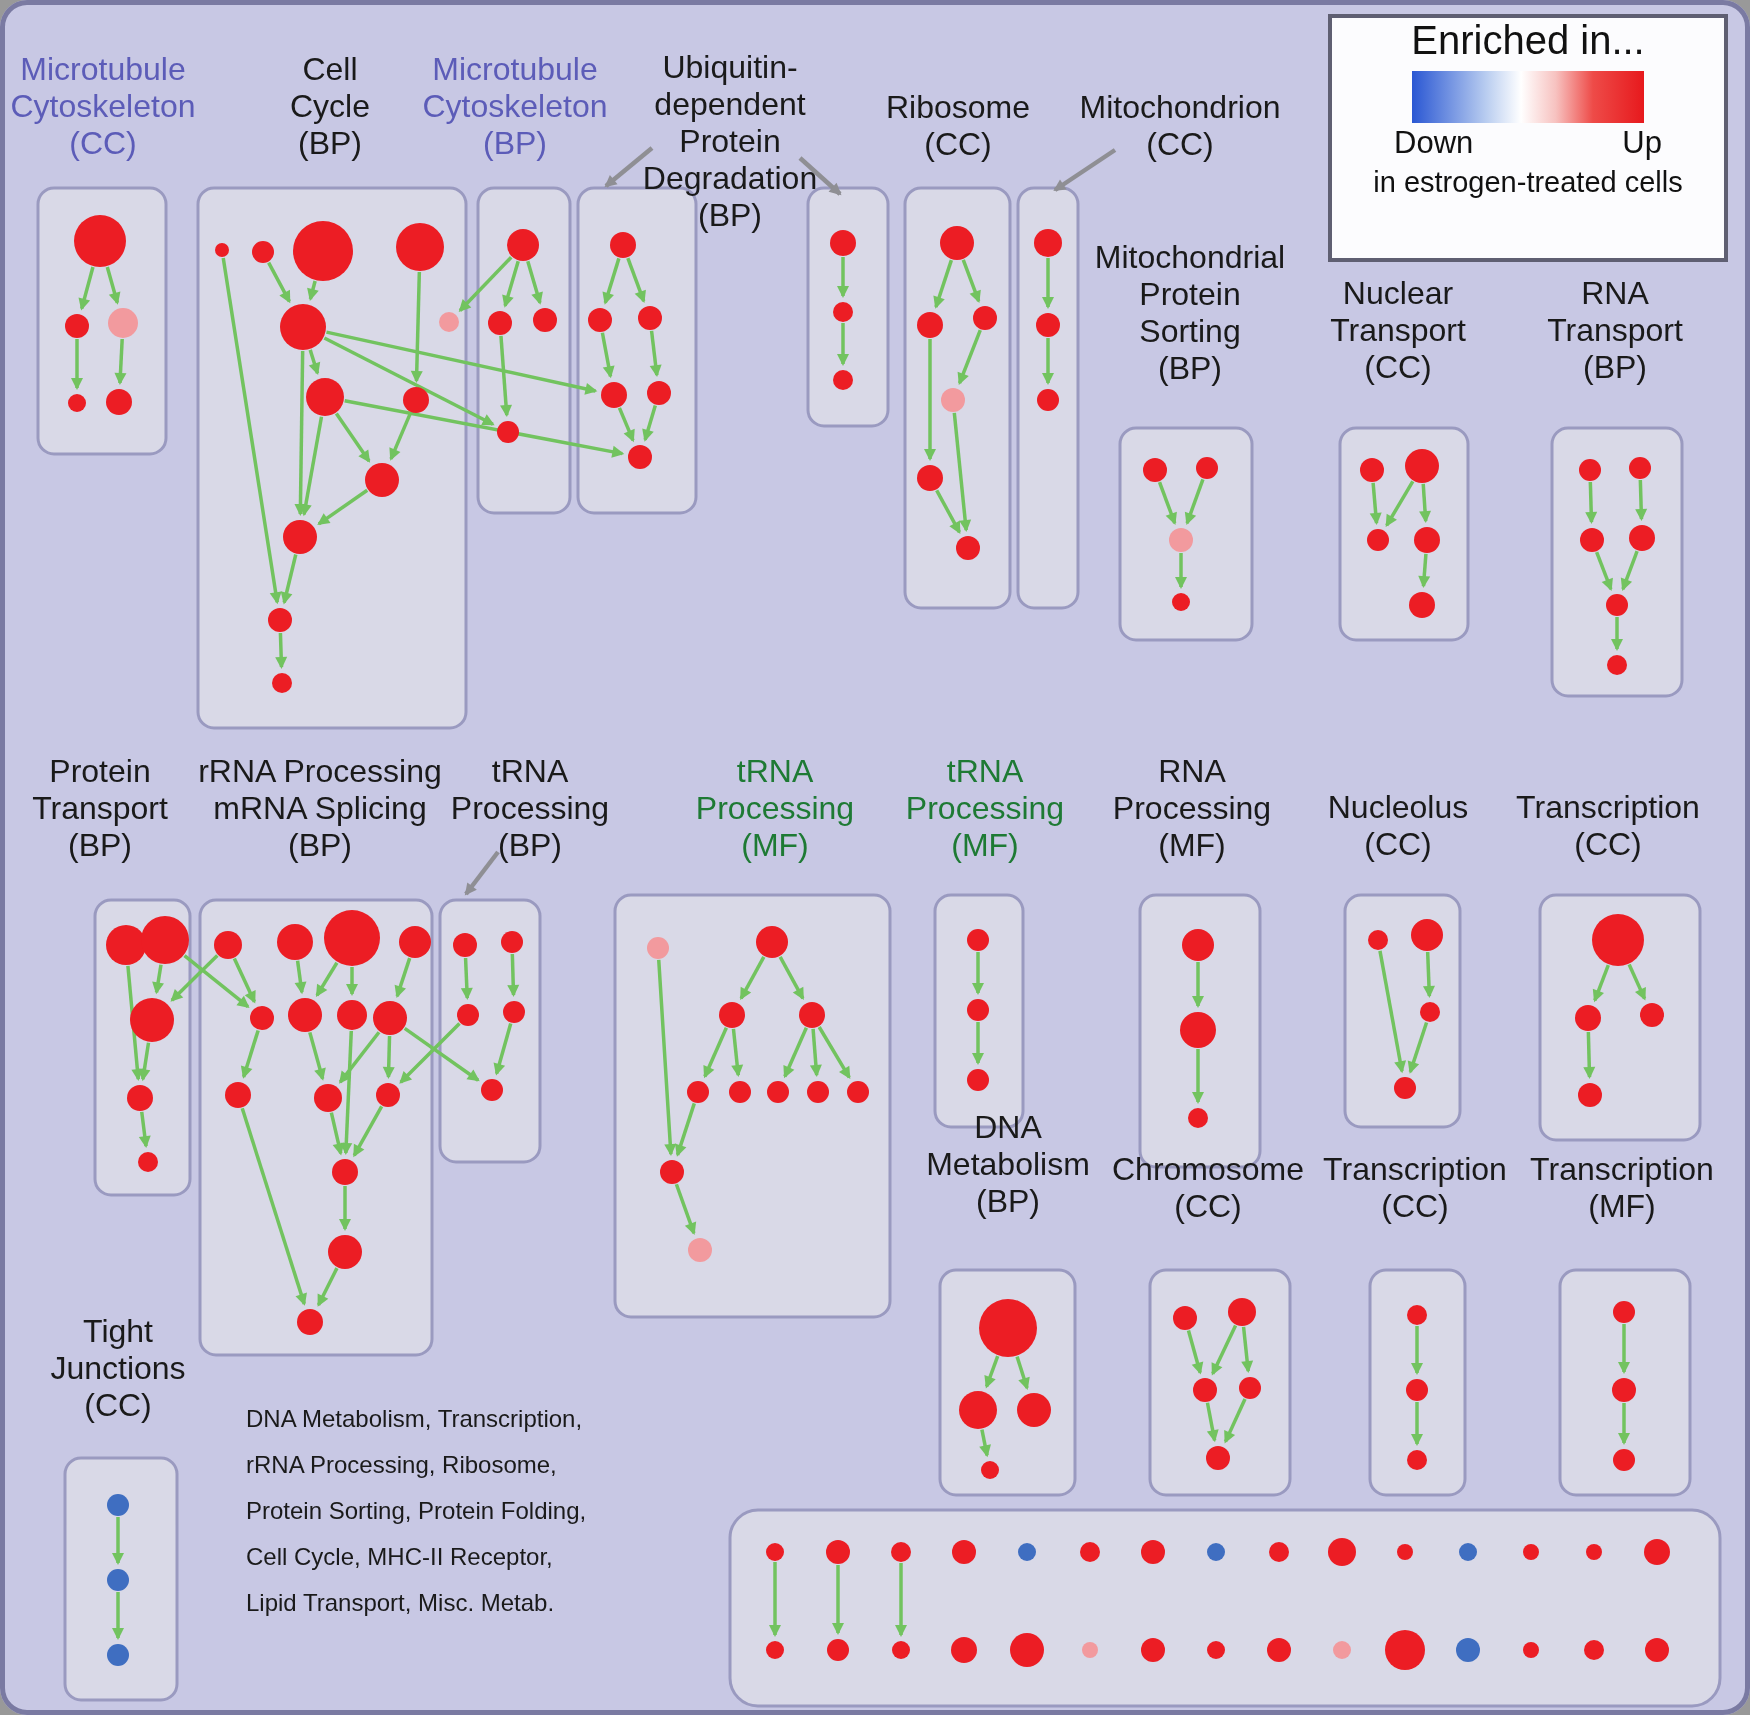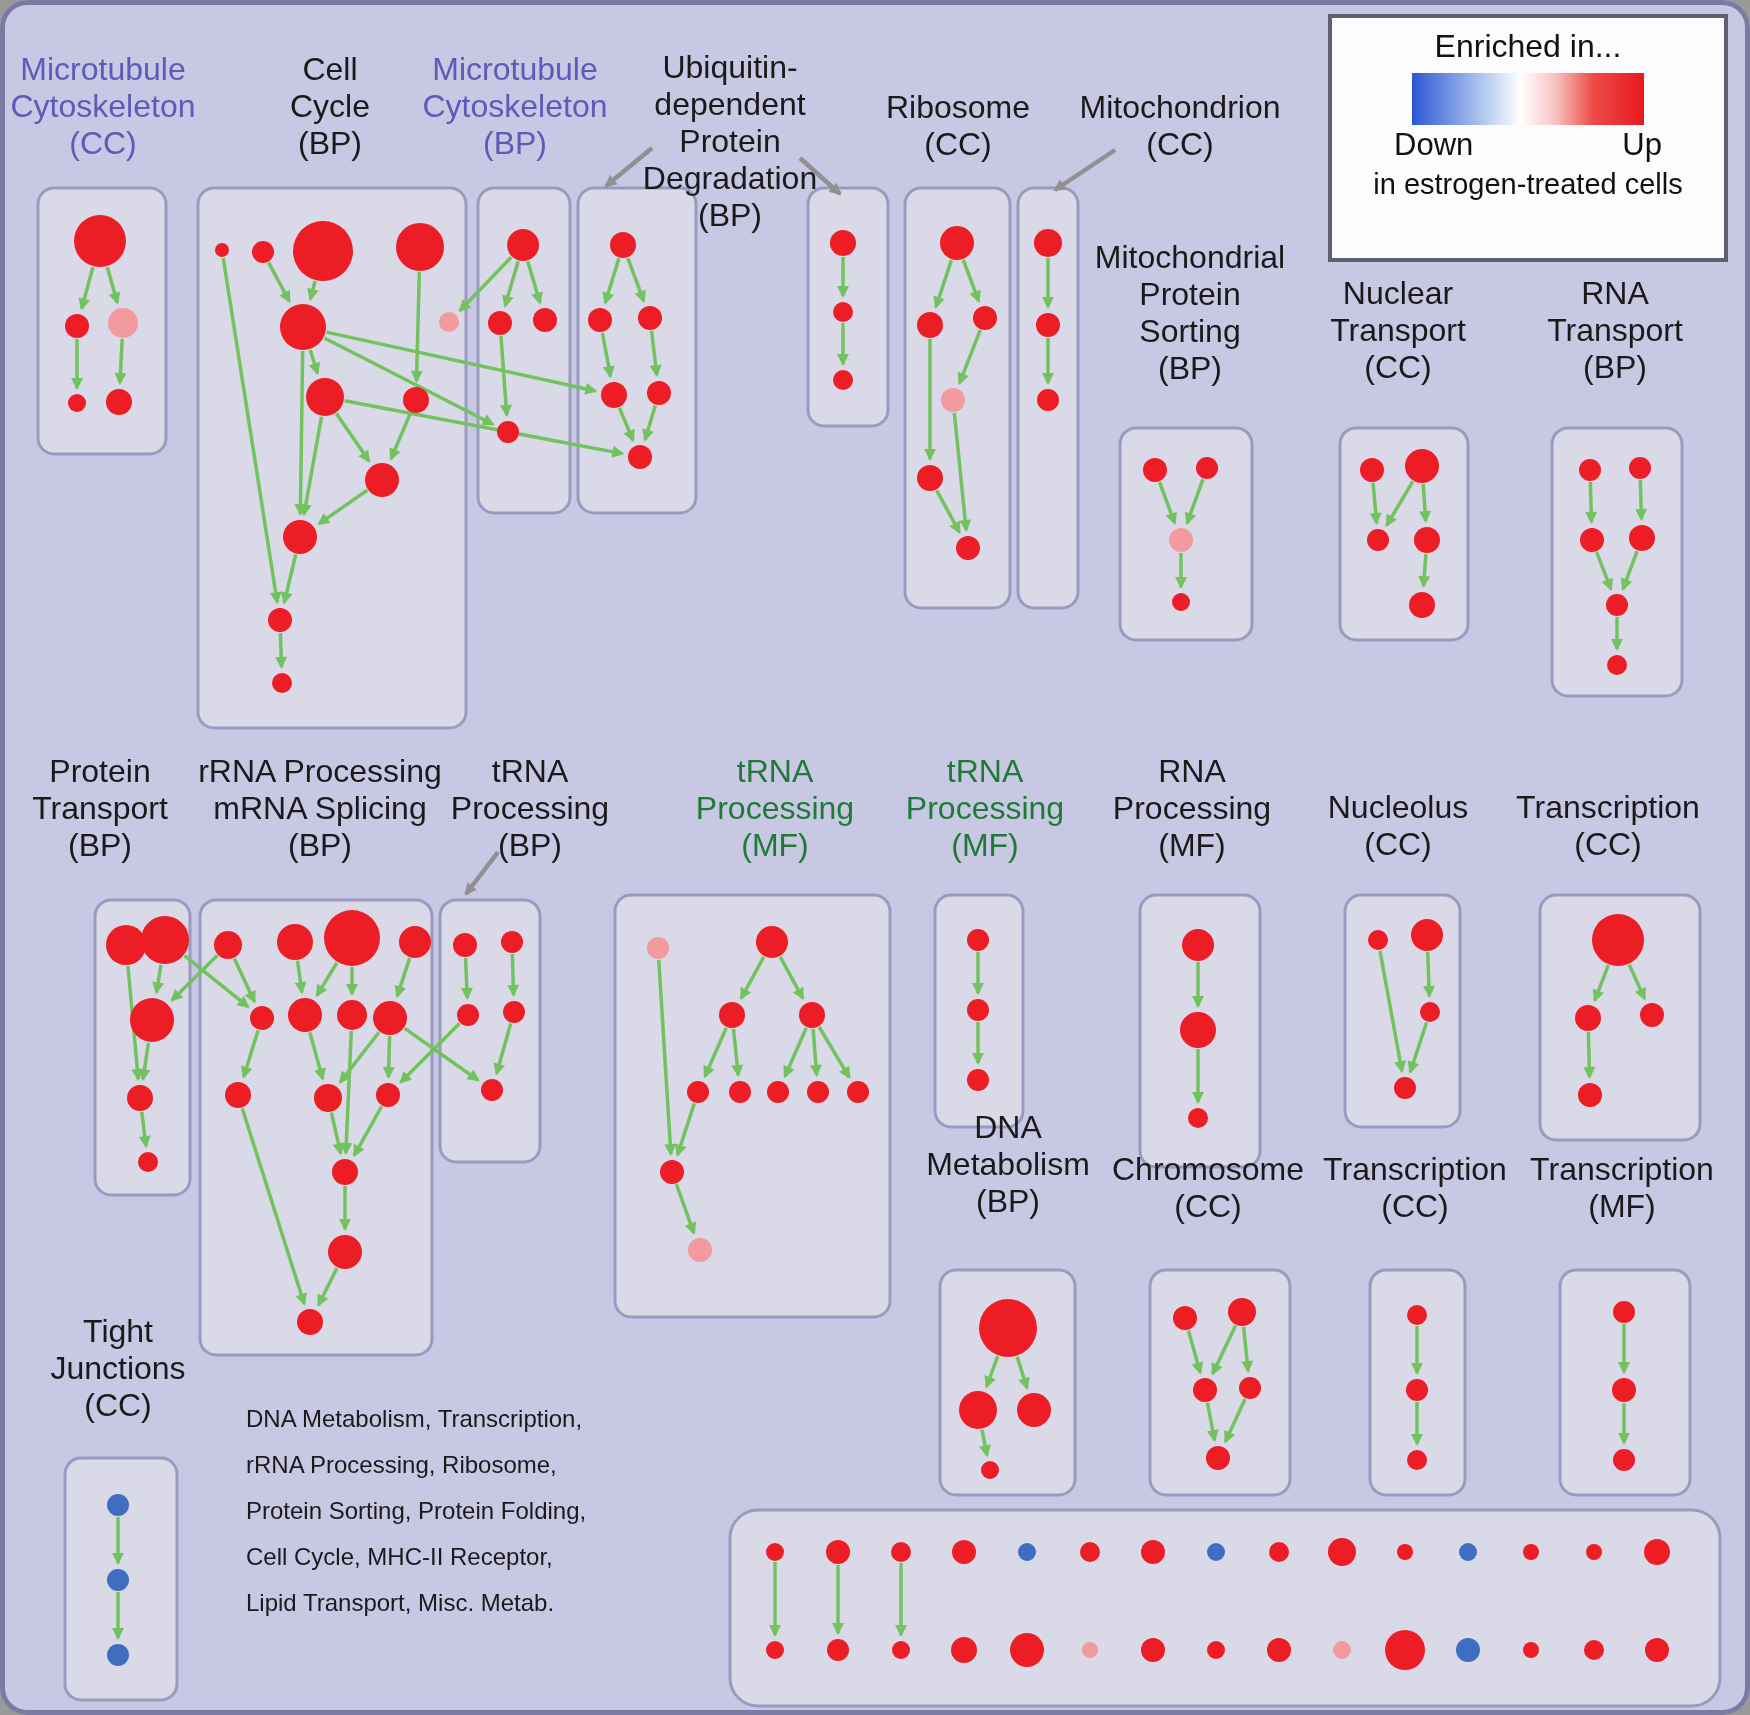--- a/index.html
+++ b/index.html
@@ -5,21 +5,21 @@
   * { margin:0; padding:0; box-sizing:border-box; }
   body { background:#999; font-family:"Liberation Sans", sans-serif; }
   #canvas { position:relative; width:1750px; height:1715px; overflow:hidden;border-radius:27px; }
   #scene { position:absolute; left:0; top:0; }
   svg text { font-family:"Liberation Sans", sans-serif; }
 
   #legend {
     position:absolute; left:1328px; top:14px; width:400px; height:248px;
     background:#fcfcfe; border:4px solid #5f5f72; text-align:center; color:#111;
   }
-  .legend-title { font-size:32px; margin-top:10px; }
+  .legend-title { font-size:40px; }
   .legend-bar { width:232px; height:52px; margin:8px auto 0; }
   .legend-ends { width:268px; margin:2px auto 0; display:flex; justify-content:space-between; font-size:31px;text-align:right; }
   .legend-sub { font-size:29px; margin-top:5px; }
 
   #misc-text {
     position:absolute; left:246px; top:1396px;
     font-size:24px; line-height:46px; color:#1a1a1a;
   }
 </style>
 </head>

